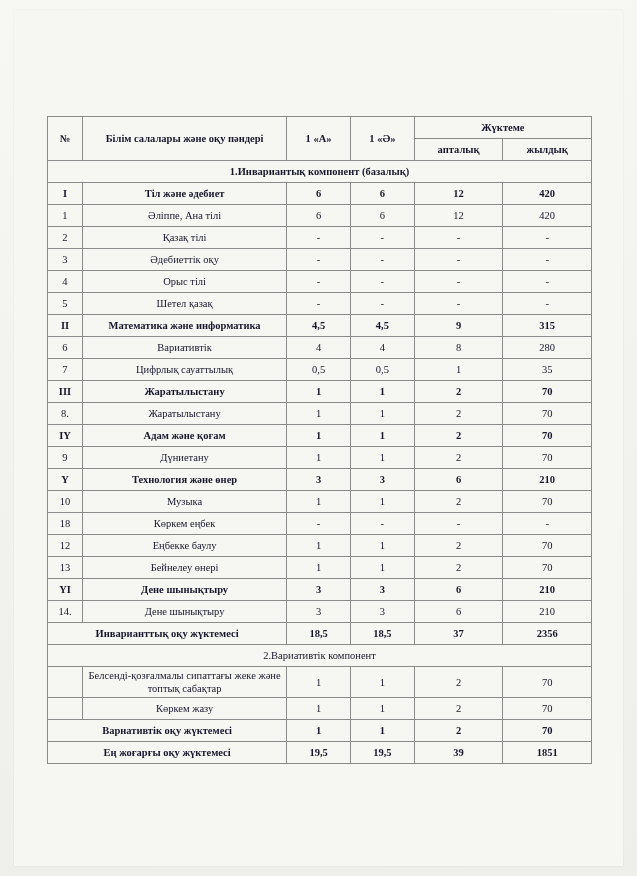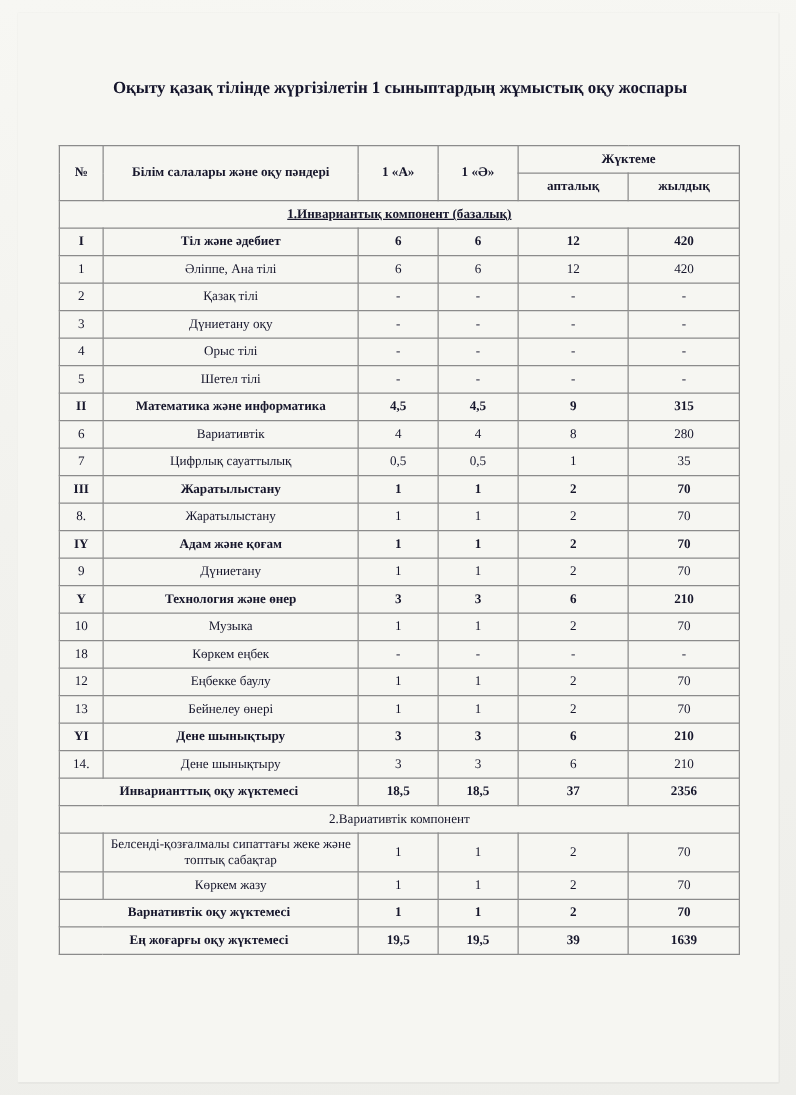--- a/index.html
+++ b/index.html
@@ -68,37 +68,35 @@
   .col-b { width: 62px; }
   .col-w { width: 87px; }
   .col-y { width: 87px; }
 
   td.name, th.name { text-align: center; }
   .bold { font-weight: bold; }
   .section-row td {
     font-weight: bold;
     height: 30px;
     line-height: 1.35;
-    text-decoration: underline;
   }
   .section-row-single td {
     font-weight: normal;
     height: 17px;
   }
   .tall td { height: 34px; }
   .tall2 td { height: 40px; }
   .tall3 td { height: 44px; }
 </style>
 </head>
 <body>
 
 <div class="page">
   <div class="paper-edge"></div>
 
-  <div class="doc-title">Оқыту қазақ тілінде жүргізілетін 1 сыныптардың  жұмыстық оқу жоспары</div>
 
   <table class="plan">
     <thead>
       <tr>
         <th class="col-no" rowspan="2">№</th>
         <th class="col-name" rowspan="2">Білім салалары және оқу пәндері</th>
         <th class="col-a" rowspan="2">1 «А»</th>
         <th class="col-b" rowspan="2">1 «Ә»</th>
         <th colspan="2">Жүктеме</th>
       </tr>
@@ -130,37 +128,37 @@
         <tr>
           <td class="col-no">2</td>
           <td class="col-name name">Қазақ тілі</td>
           <td class="col-a">-</td>
           <td class="col-b">-</td>
           <td class="col-w">-</td>
           <td class="col-y">-</td>
         </tr>
         <tr>
           <td class="col-no">3</td>
-          <td class="col-name name">Дүниетану оқу</td>
+          <td class="col-name name">Әдебиеттік оқу</td>
           <td class="col-a">-</td>
           <td class="col-b">-</td>
           <td class="col-w">-</td>
           <td class="col-y">-</td>
         </tr>
         <tr>
           <td class="col-no">4</td>
           <td class="col-name name">Орыс тілі</td>
           <td class="col-a">-</td>
           <td class="col-b">-</td>
           <td class="col-w">-</td>
           <td class="col-y">-</td>
         </tr>
         <tr>
           <td class="col-no">5</td>
-          <td class="col-name name">Шетел тілі</td>
+          <td class="col-name name">Шетел қазақ</td>
           <td class="col-a">-</td>
           <td class="col-b">-</td>
           <td class="col-w">-</td>
           <td class="col-y">-</td>
         </tr>
         <tr class="tall">
           <td class="col-no bold">II</td>
           <td class="col-name name bold">Математика және информатика</td>
           <td class="col-a bold">4,5</td>
           <td class="col-b bold">4,5</td>
@@ -302,17 +300,17 @@
           <td class="col-a bold">1</td>
           <td class="col-b bold">1</td>
           <td class="col-w bold">2</td>
           <td class="col-y bold">70</td>
         </tr>
         <tr class="tall3">
           <td colspan="2" class="bold name">Ең жоғарғы оқу жүктемесі</td>
           <td class="col-a bold">19,5</td>
           <td class="col-b bold">19,5</td>
           <td class="col-w bold">39</td>
-          <td class="col-y bold">1639</td>
+          <td class="col-y bold">1851</td>
         </tr>
       </tbody>
   </table>
 </div>
 
 </body></html>

